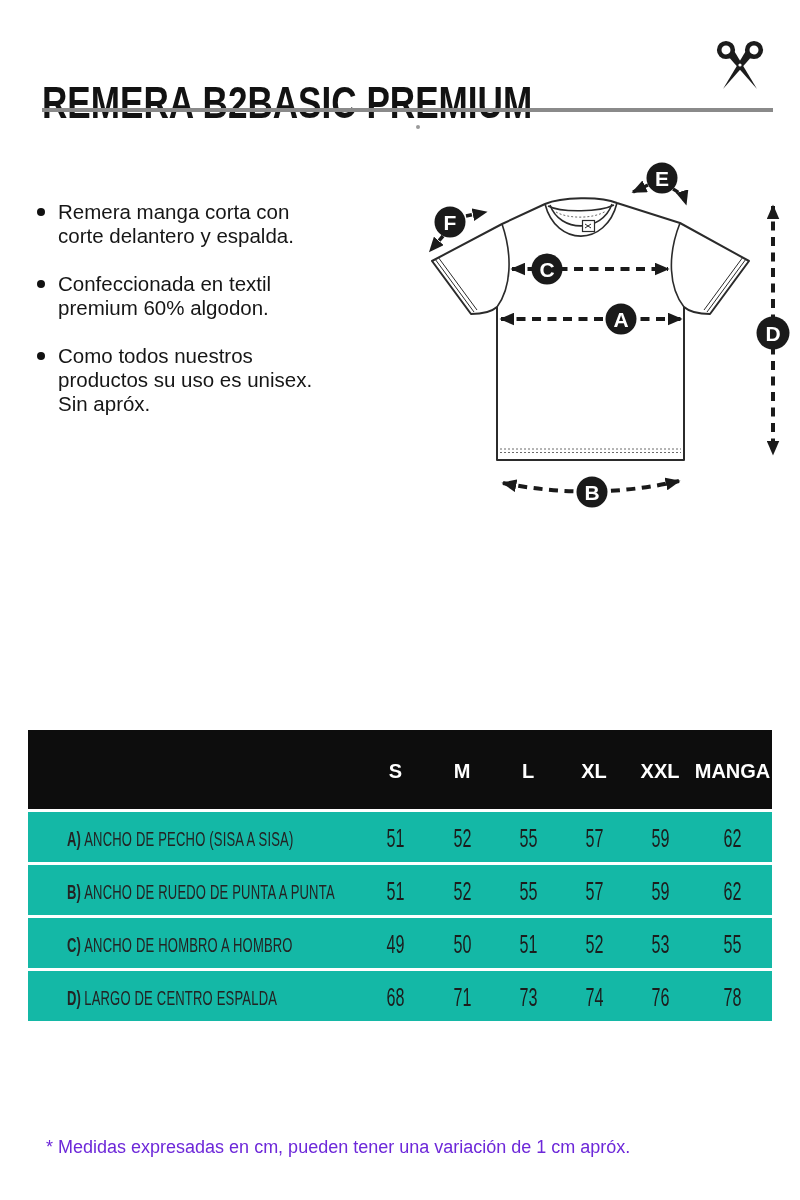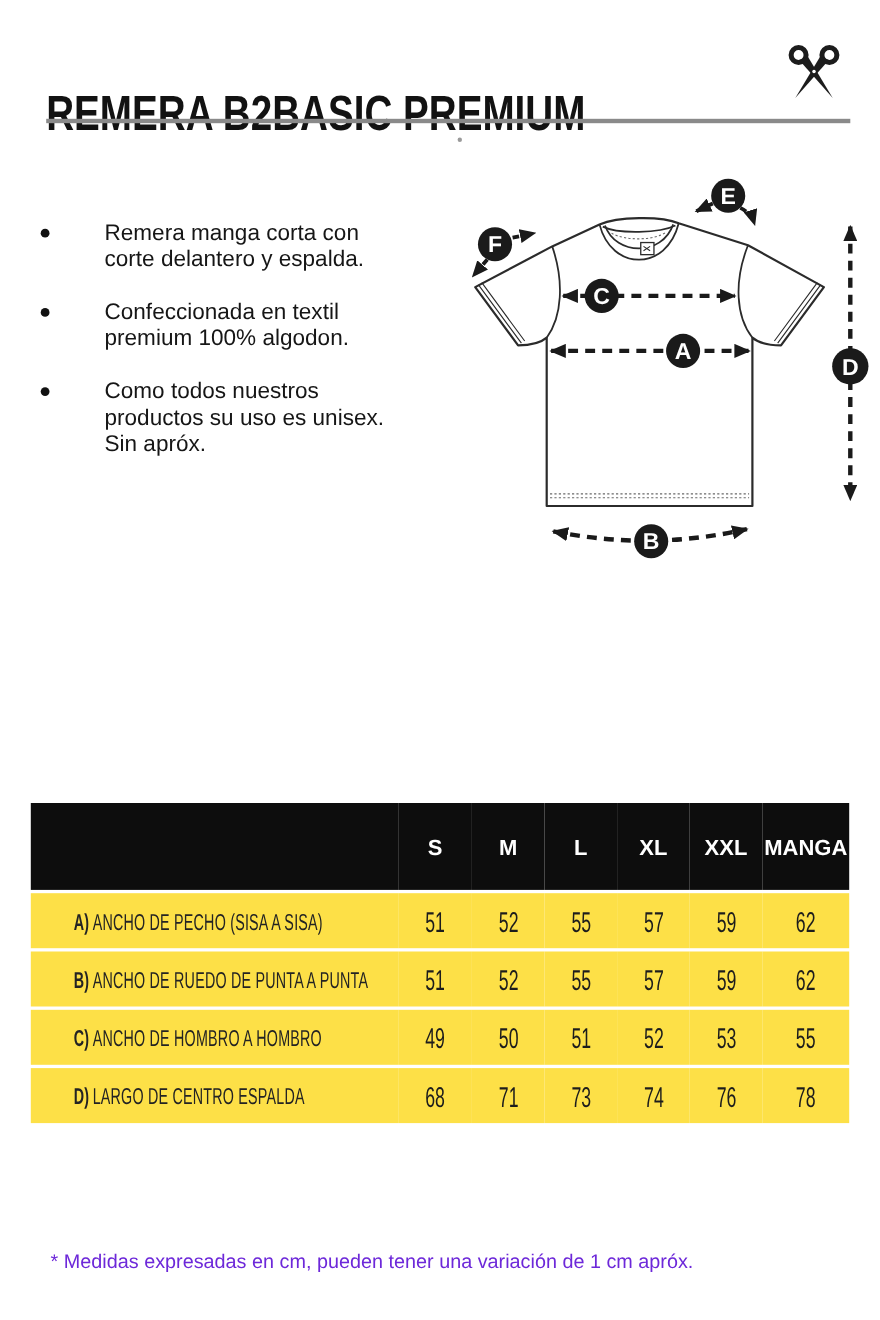--- a/index.html
+++ b/index.html
@@ -10,38 +10,38 @@
   
   .title{
     position:absolute;left:42px;top:50px;font-size:45px;line-height:45px;font-weight:700;
     white-space:nowrap;color:#121212;transform:scaleX(.78);transform-origin:left top;letter-spacing:0;
   }
   .scissors{position:absolute;left:714px;top:40px;}
   .rule{position:absolute;left:42px;top:108px;width:731px;height:4px;background:#8a8a8a;}
   .speck{position:absolute;left:416px;top:125px;width:4px;height:4px;border-radius:50%;background:#9a9a9a;}
   
   .bullets{position:absolute;left:37px;top:200px;margin:0;padding:0;list-style:none;}
-  .bullets li{display:flex;margin:0 0 24px 0;gap:37px;}
+  .bullets li{display:flex;margin:0 0 24px 0;}
   .dot{flex:0 0 auto;width:8px;height:8px;border-radius:50%;background:#111;margin:8px 13px 0 0;}
   .btext{width:262px;font-size:20.5px;line-height:24px;color:#161616;}
   
   .diagram{position:absolute;left:420px;top:150px;}
   .shirt{fill:#ffffff;stroke:#2b2b2b;stroke-width:2;stroke-linejoin:round;}
   .seam{fill:none;stroke:#2b2b2b;stroke-width:1.6;}
   .pin{fill:none;stroke:#2b2b2b;stroke-width:1;}
   .stitch{fill:none;stroke:#6a6a6a;stroke-width:1;stroke-dasharray:2 2;}
   .meas{fill:none;stroke:#1a1a1a;stroke-width:4;stroke-dasharray:9 6.5;}
   .meas-s{fill:none;stroke:#1a1a1a;stroke-width:3.5;stroke-dasharray:6 4.5;}
   .badge{fill:#1a1a1a;}
   .badge-text{font-family:"Liberation Sans","DejaVu Sans",sans-serif;font-size:21px;font-weight:700;fill:#ffffff;text-anchor:middle;}
   
   .table-wrap{position:absolute;left:28px;top:727px;width:744px;}
   table{width:744px;border-collapse:separate;border-spacing:0 3px;table-layout:fixed;}
   thead th{background:#0d0d0d;height:75px;color:#fff;font-size:20px;font-weight:700;text-align:center;padding:4px 0 0 0;}
-  tbody td{background:#fde047;height:47px;padding:3px 0 0 0;text-align:center;vertical-align:middle;}
+  tbody td{background:#14b8a6;height:47px;padding:3px 0 0 0;text-align:center;vertical-align:middle;}
   td.lbl{text-align:left;padding-left:39px;}
   .lblin{display:inline-block;transform:scaleX(.62);transform-origin:left center;font-size:21px;
          white-space:nowrap;color:#232323;font-weight:400;letter-spacing:.3px;}
   .lblin b{font-weight:700;margin-right:5px;}
   .num{display:inline-block;transform:scaleX(.62);font-size:26px;color:#1c1c1c;}
   
   .footnote{position:absolute;left:46px;top:1136px;font-size:18px;line-height:22px;color:#6d28d9;}
 </style>
 </head>
 <body>
@@ -61,21 +61,21 @@
   <div class="rule"></div>
   <div class="speck"></div>
 
   <ul class="bullets">
     <li>
       <span class="dot"></span>
       <span class="btext">Remera manga corta con corte delantero y espalda.</span>
     </li>
     <li>
       <span class="dot"></span>
-      <span class="btext">Confeccionada  en textil premium 100% algodon.</span>
+      <span class="btext">Confeccionada  en textil premium 60% algodon.</span>
     </li>
     <li>
       <span class="dot"></span>
       <span class="btext">Como todos nuestros productos su uso es unisex. Sin apróx.</span>
     </li>
   </ul>
 
   <svg class="diagram" width="380" height="370" viewBox="420 150 380 370">
     <defs>
       <marker id="ah" markerUnits="userSpaceOnUse" markerWidth="15" markerHeight="13" viewBox="0 0 14 12" refX="12.5" refY="6" orient="auto-start-reverse">

